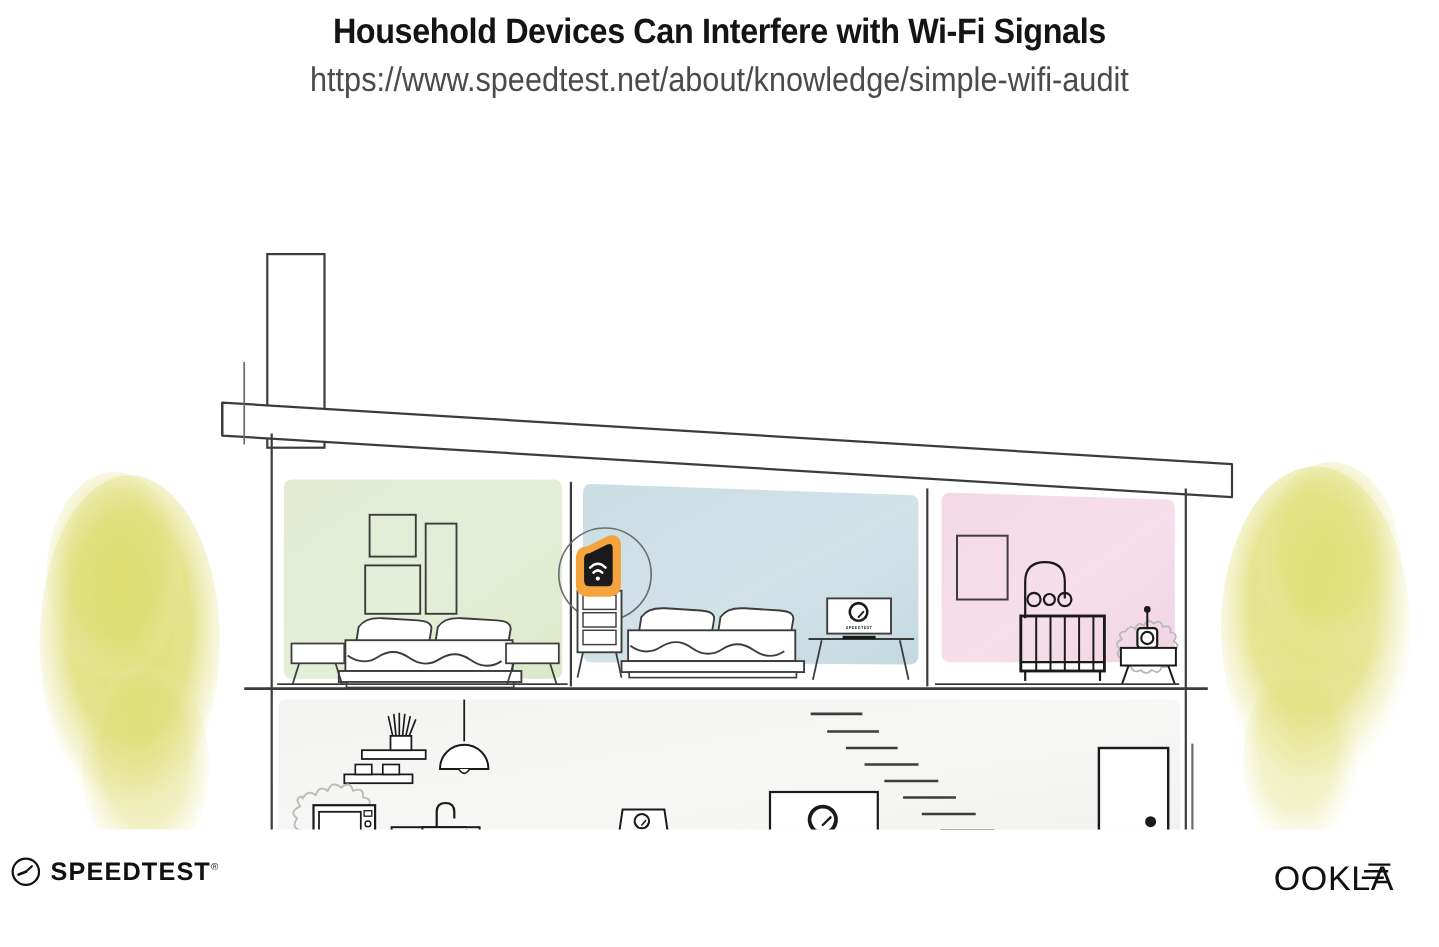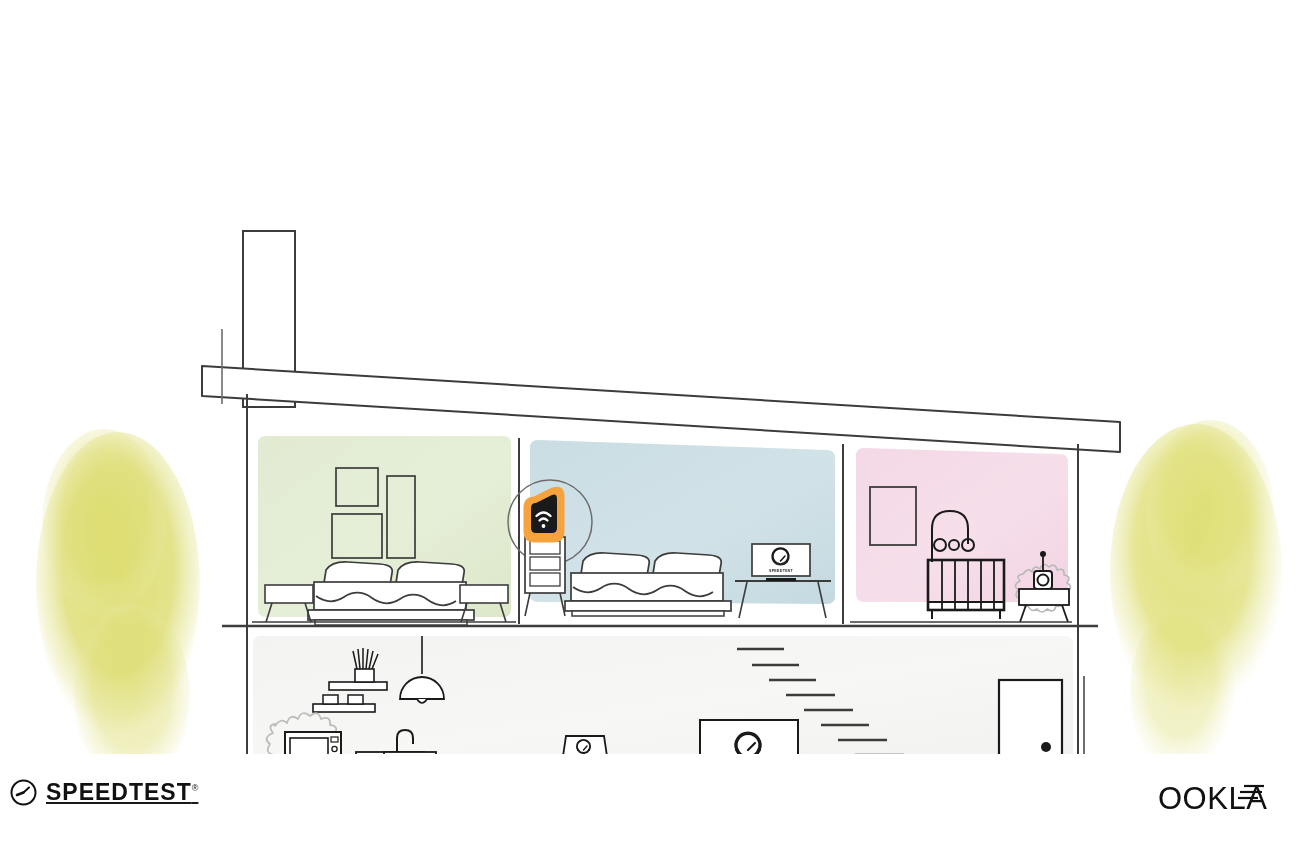--- a/index.html
+++ b/index.html
@@ -69,21 +69,20 @@
     width: 1308px;
     height: 100px;
   }
   .brand-speedtest {
     position: absolute;
     left: 10px;
     top: 18px;
     display: flex;
     align-items: center;
     gap: 9px;
-    text-decoration: underline;
   }
   .brand-wordmark {
     font-family: "Liberation Sans", sans-serif;
     font-weight: bold;
     font-size: 23px;
     letter-spacing: 1.0px;
     color: #111111;
     position: relative;
   }
   .brand-tm {
@@ -99,20 +98,24 @@
     width: 150px;
     height: 48px;
     overflow: hidden;
   }
 </style>
 </head>
 <body>
 
 <div class="page">
 
+  <div class="header">
+    <h1 class="headline">Household Devices Can Interfere with Wi-Fi Signals</h1>
+    <div class="subhead">https://www.speedtest.net/about/knowledge/simple-wifi-audit</div>
+  </div>
 
   <div class="illustration">
     <svg width="1308" height="650" viewBox="0 0 1308 650" xmlns="http://www.w3.org/2000/svg">
       <defs>
         <radialGradient id="foliageGrad" cx="50%" cy="45%" r="55%">
           <stop offset="0%" stop-color="#dcdc6a" stop-opacity="0.95"></stop>
           <stop offset="62%" stop-color="#dede78" stop-opacity="0.85"></stop>
           <stop offset="88%" stop-color="#e8e8a2" stop-opacity="0.40"></stop>
           <stop offset="100%" stop-color="#f4f4d2" stop-opacity="0.03"></stop>
         </radialGradient>

